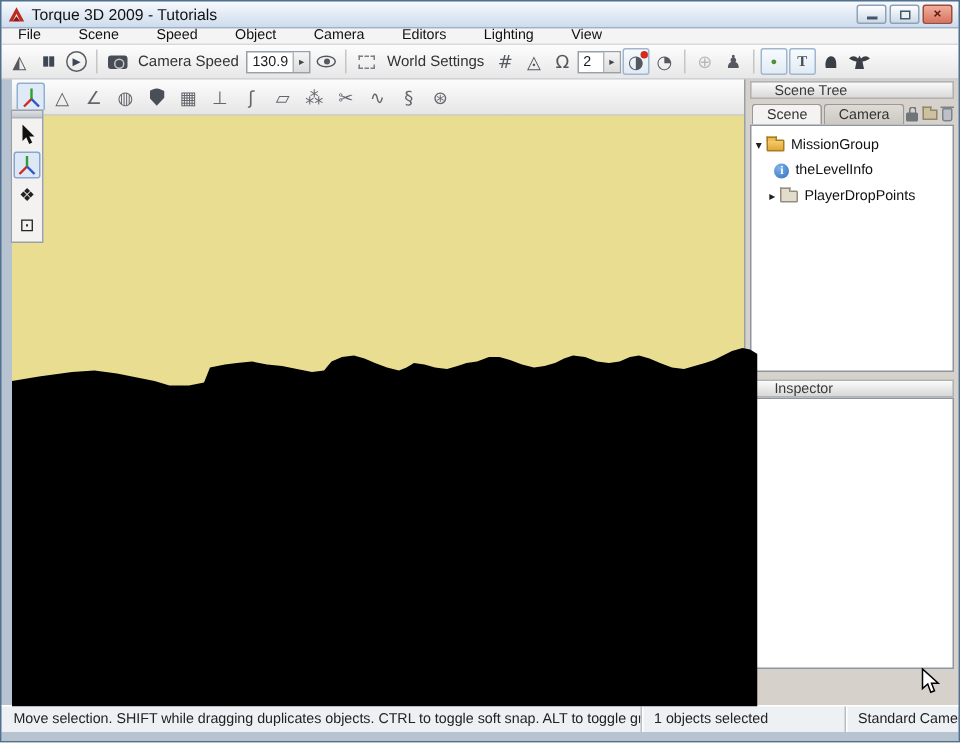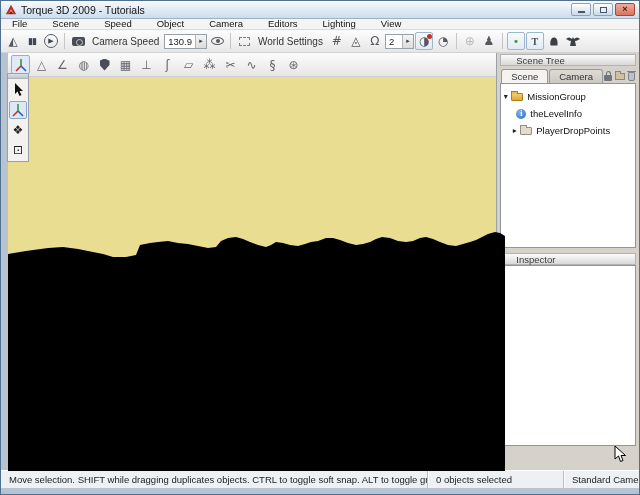--- a/index.html
+++ b/index.html
@@ -329,21 +329,21 @@
         </div>
       </div>
 
       <div class="panel-header inspector-header">Inspector</div>
       <div class="inspector-box"></div>
     </div>
   </div>
 
   <div class="statusbar">
     <span class="status-cell status-msg">Move selection.  SHIFT while dragging duplicates objects.  CTRL to toggle soft snap.  ALT to toggle grid snap.</span>
-    <span class="status-cell status-sel">0 objects selected</span>
+    <span class="status-cell status-sel">1 objects selected</span>
     <span class="status-cell status-cam">Standard Camera</span>
   </div>
 
   <div class="frame-bottom"></div>
 
   <svg class="mouse-cursor" width="13" height="18" viewBox="0 0 13 18">
     <path d="M1,1 L1,14 L4.5,11 L6.5,16.5 L9,15.5 L7,10.5 L11.5,10.5 Z" fill="#fff" stroke="#000" stroke-width="1"></path>
   </svg>
 
 </div>

